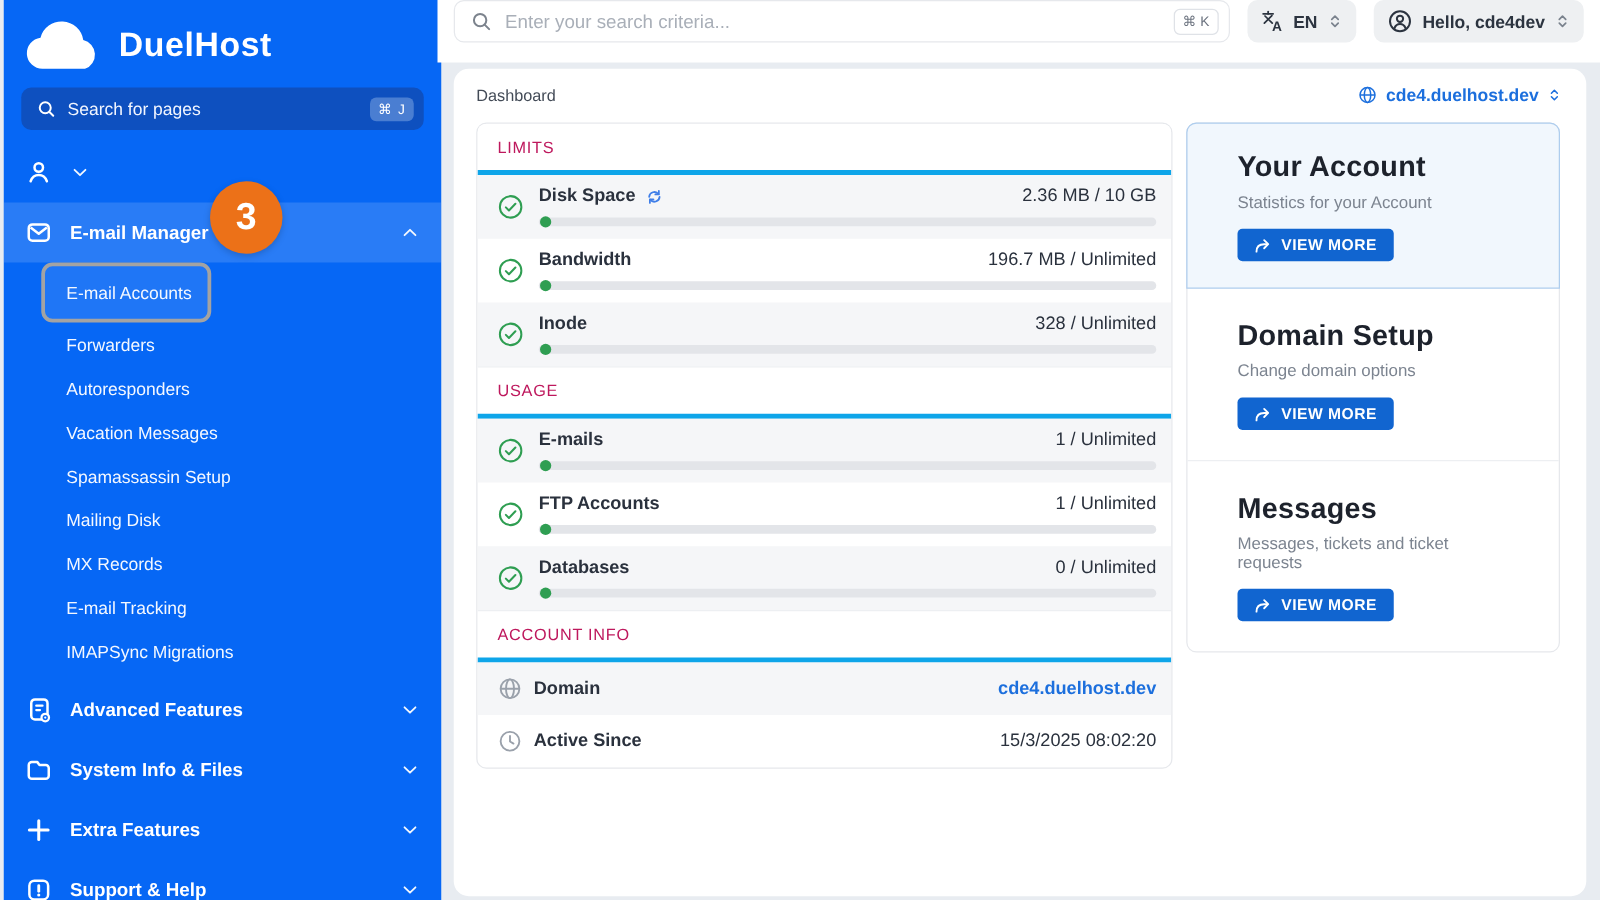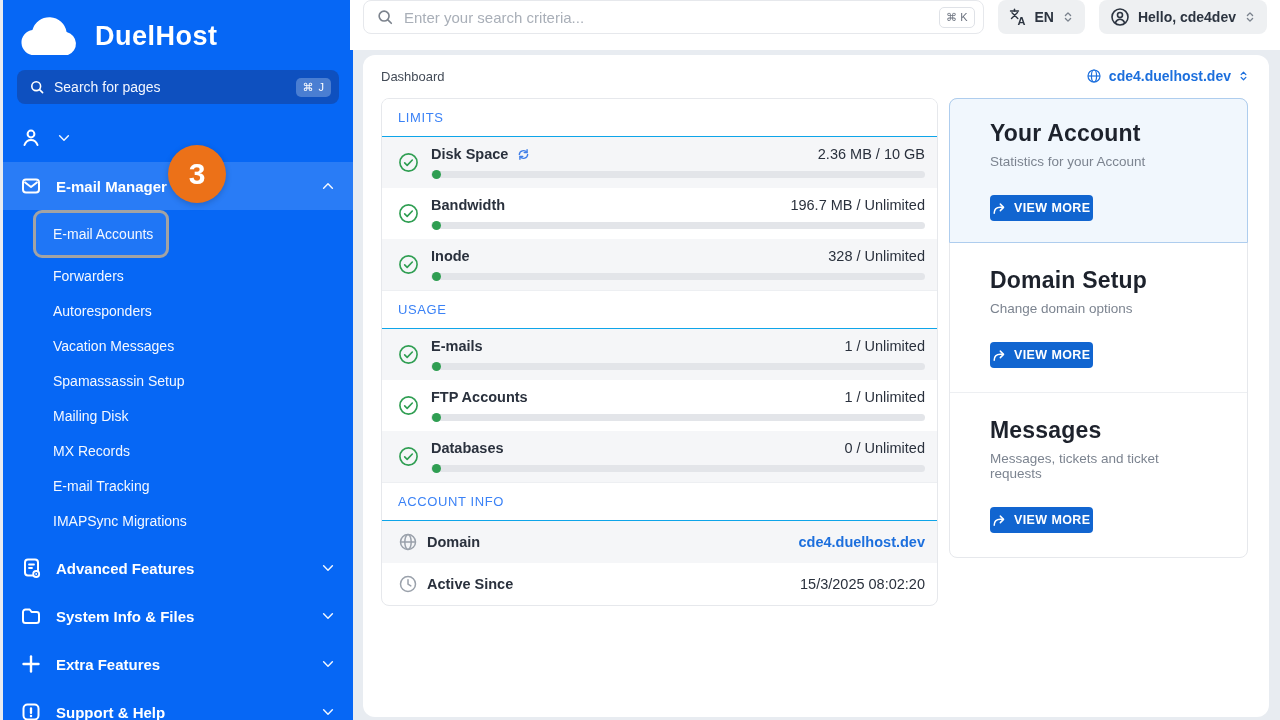--- a/index.html
+++ b/index.html
@@ -56,22 +56,22 @@
   .crumb-row { display:flex; align-items:center; justify-content:space-between;
                padding:13px 20px 0 18px; }
   .crumb { font-size:13px; color:#434b57; }
   .domain-sel { display:flex; align-items:center; gap:7px; color:#1c6fdd; font-size:14px;
                 font-weight:600; cursor:pointer; }
   .content { display:flex; align-items:flex-start; gap:11px; padding:14px 18px 0 18px; }
 
   
   .stats-card { width:557px; border:1px solid #e6e8ec; border-radius:8px; overflow:hidden;
                 background:#fff; }
-  .sec-head { padding:11px 16px; font-size:13px; color:#3b82f6; letter-spacing:.6px;
-              border-bottom:1px solid #0ea5e9; background:#fff; }
+  .sec-head { padding:11px 16px; font-size:13px; color:#be185d; letter-spacing:.6px;
+              border-bottom:4px solid #0ea5e9; background:#fff; }
   .stat-row { padding:9px 12px 10px 16px; display:flex; align-items:center; gap:12px; }
   .stat-row.alt { background:#f5f6f8; }
   .stat-body { flex:1; }
   .stat-line { display:flex; align-items:center; gap:8px; }
   .stat-label { font-size:14.5px; color:#2a313d; font-weight:600; }
   .stat-value { margin-left:auto; font-size:14.5px; color:#2a313d; }
   .bar { position:relative; height:7px; background:#e3e5e9; border-radius:4px; margin-top:9px; }
   .dot { position:absolute; left:1px; top:-1px; width:9px; height:9px; border-radius:50%;
          background:#2f9e52; }
   .info-row { padding:10px 12px 10px 16px; display:flex; align-items:center; gap:9px;
@@ -83,23 +83,23 @@
 
   
   .panel { width:299px; border:1px solid #e6e8ec; border-radius:8px; background:#fff; }
   .panel-sec { padding:24px 40px; }
   .panel-sec.first { background:#f1f7fd; border:1px solid #aecdee; border-radius:8px 8px 0 0;
                      margin:-1px -1px 0 -1px; padding:21px 40px; }
   .panel-sec + .panel-sec { border-top:1px solid #edeff2; }
   .panel-sec.first + .panel-sec { border-top:none; }
   .card-title { font-size:23px; font-weight:700; color:#1d222c; letter-spacing:.2px; }
   .card-sub { font-size:13.5px; color:#7c8490; margin-top:7px; }
-  .view-btn { margin-top:26px; display:inline-flex; align-items:center; gap:8px;
+  .view-btn { margin-top:14px; display:inline-flex; align-items:center; gap:8px;
               background:#1165d0; color:#fff; border:none; border-radius:4px;
-              padding:6px 2px; font-size:12.5px; font-weight:700; letter-spacing:.4px;
+              padding:6px 13px; font-size:12.5px; font-weight:700; letter-spacing:.4px;
               cursor:pointer; font-family:"Liberation Sans", sans-serif; }
 
   svg { display:block; }
 </style>
 </head>
 <body>
 
 <aside class="sidebar">
   <div class="logo-row">
     <span>

